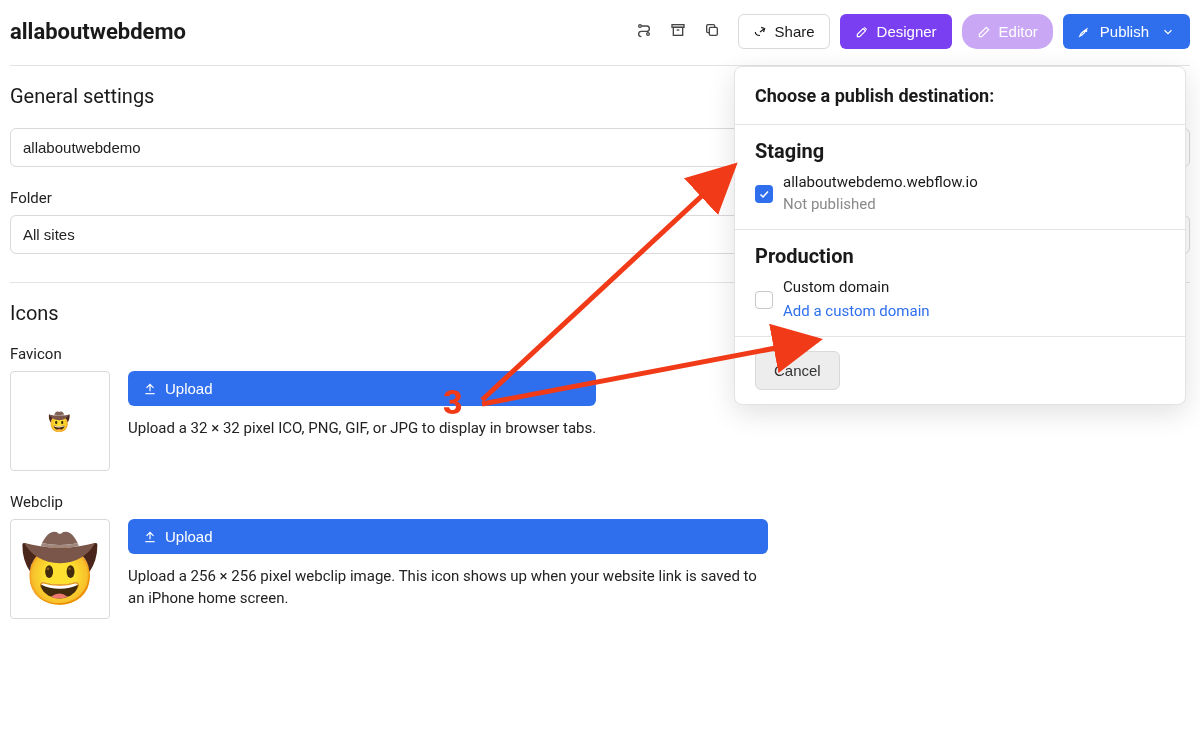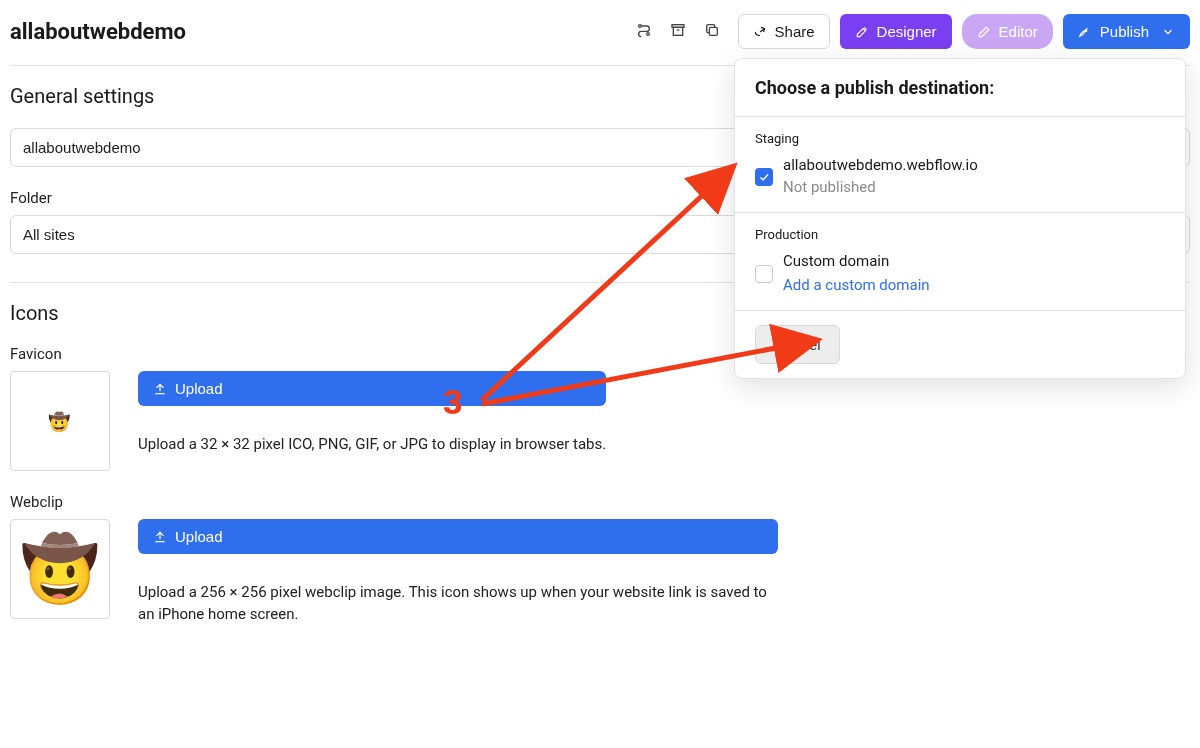--- a/index.html
+++ b/index.html
@@ -58,38 +58,38 @@
 
   .icons-item { display:flex; gap:18px; align-items:flex-start; }
   .thumb {
     width:100px; height:100px;
     border:1px solid #d9d9d9; border-radius:4px;
     display:flex; align-items:center; justify-content:center;
     background:#fff;
   }
   .thumb.small-emoji { font-size:18px; }
   .thumb.big-emoji { font-size:64px; }
-  .icons-meta { display:flex; flex-direction:column; gap:28px;margin-left:10px; }
+  .icons-meta { display:flex; flex-direction:column; gap:12px; }
   .helper { font-size:15px; color:#222; max-width:640px; line-height:1.45; }
   .sub-label { font-size:15px; color:#222; margin-bottom:8px; }
 
   
   .popover {
     position:absolute;
-    top:58px; right:14px;
+    top:66px; right:14px;
     width:452px;
     background:#fff;
     border:1px solid #e3e3e3;
     border-radius:8px;
     box-shadow:0 8px 28px rgba(0,0,0,0.12);
     z-index:10;
   }
   .pop-header { padding:18px 20px; font-size:18px; font-weight:700; }
   .pop-sec { border-top:1px solid #e3e3e3; padding:14px 20px 16px 20px; }
-  .pop-sec h3 { font-size:13px; font-weight:400; margin-bottom:10px; }
+  .pop-sec h3 { font-size:20px; font-weight:700; margin-bottom:10px; }
   .check-row { display:flex; align-items:center; gap:10px; }
   .checkbox {
     width:18px; height:18px; border-radius:4px;
     display:flex; align-items:center; justify-content:center;
     flex-shrink:0; margin-top:2px;
   }
   .checkbox.checked { background:#2f6fed; }
   .checkbox.checked svg { width:12px; height:12px; stroke:#fff; }
   .checkbox.unchecked { border:1.5px solid #c9c9c9; background:#fff; }
   .check-text .domain { font-size:15px; }

